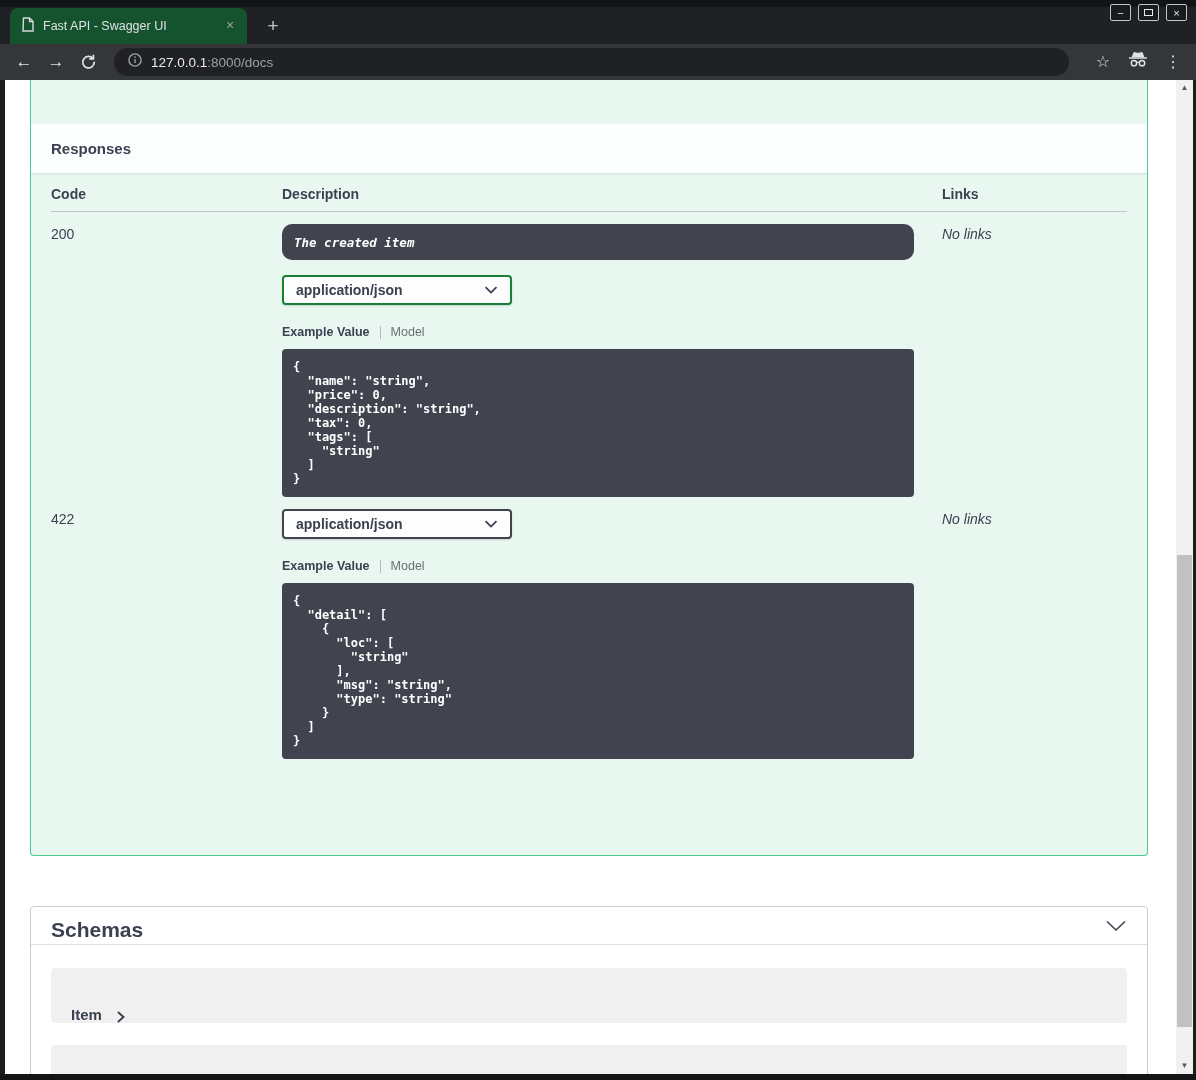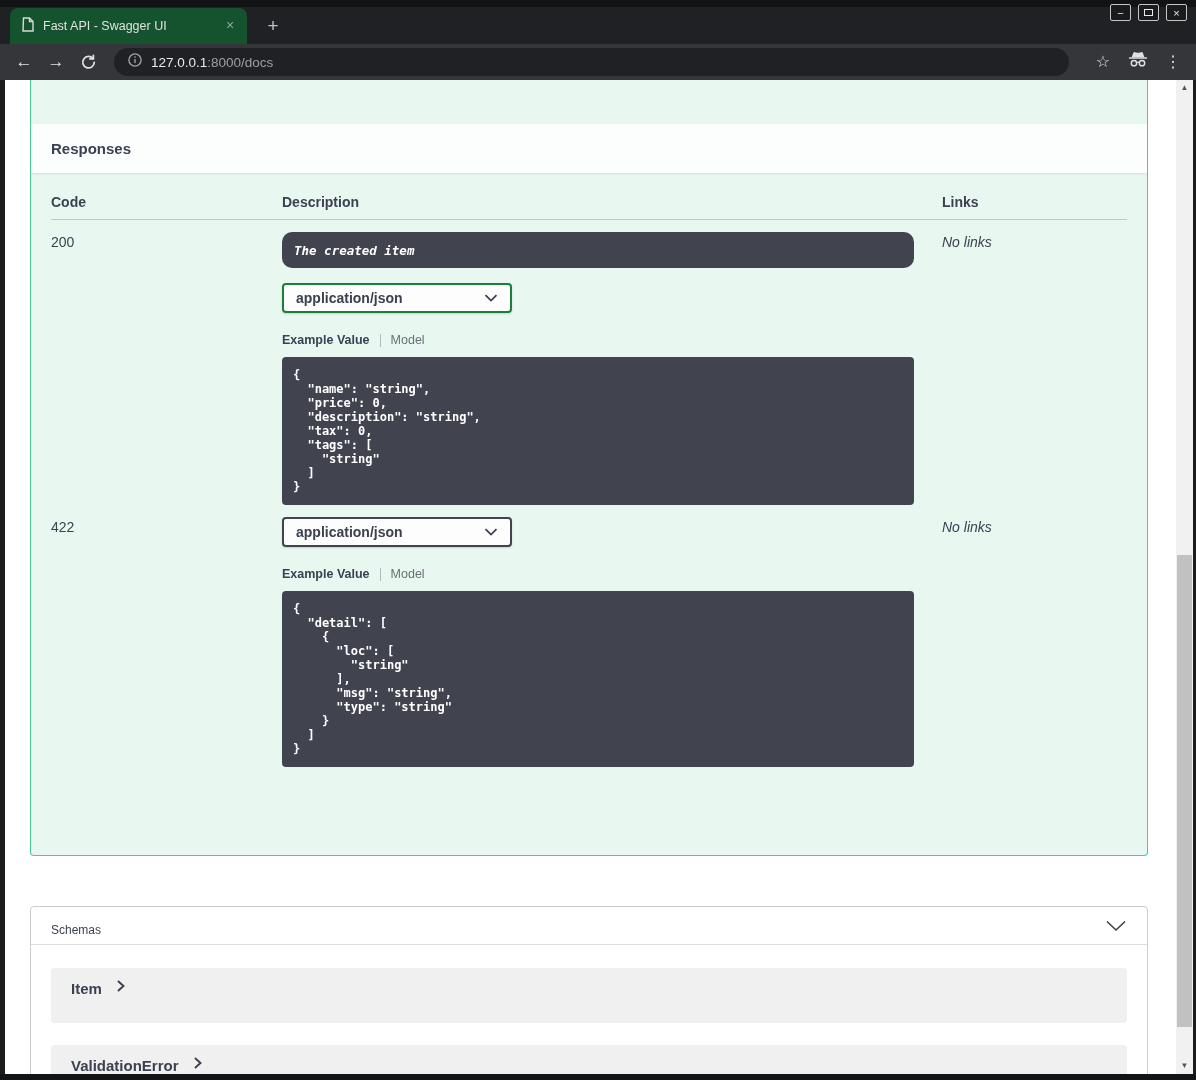--- a/index.html
+++ b/index.html
@@ -42,21 +42,21 @@
           overflow:hidden; color:#3b4151; }
 
   
   .opblock { position:absolute; left:30px; top:0; width:1118px; height:776px;
              background:#e9f7f1; border:1px solid #49cc90; border-top:none;
              border-radius:0 0 4px 4px; overflow:hidden; }
   .section-header { margin-top:44px; height:49px; background:rgba(255,255,255,.85);
                     box-shadow:0 1px 2px rgba(0,0,0,.10); display:flex; align-items:center;
                     padding:0 20px; }
   .section-title { font-size:15px; font-weight:bold; color:#3b4151; }
-  .resp-table { padding:8px 20px; }
+  .resp-table { padding:0 20px; }
   .resp-grid { display:grid; grid-template-columns:231px 660px 1fr; }
   .resp-head { padding:13px 0 9px 0; font-size:14px; font-weight:bold; color:#3b4151;
                border-bottom:1px solid rgba(59,65,81,.25); }
   .resp-row { padding-top:12px; }
   .code-cell { font-size:14px; color:#3b4151; padding-top:2px; }
   .links-cell { font-size:14px; font-style:italic; color:#3b4151; padding-top:2px; }
 
   .desc-box { width:632px; height:36px; background:#41444e; border-radius:10px; color:#fff;
               display:flex; align-items:center; padding:0 12px; margin-bottom:15px;
               font-family:"DejaVu Sans Mono", monospace; font-size:12.5px; font-style:italic;
@@ -77,24 +77,24 @@
                   padding:11px 10px 11px 11px; color:#fff; white-space:pre;
                   font-family:"DejaVu Sans Mono", monospace; font-size:12px; line-height:14px;
                   font-weight:bold; }
   .row-422 pre.codeblock { margin-bottom:16px; }
 
   
   .schemas { position:absolute; left:30px; top:826px; width:1118px; height:300px;
              background:#fff; border:1px solid #c9ccd1; border-radius:4px; }
   .schemas-header { height:38px; display:flex; align-items:center; justify-content:space-between;
                     padding:0 20px; border-bottom:1px solid #dcdee1; }
-  .schemas-title { font-size:12px; font-weight:normal; color:#3b4151;margin-top:8px; }
+  .schemas-title { font-size:21px; font-weight:bold; color:#3b4151;margin-top:8px; }
   .models { padding:23px 20px; }
   .model-card { height:55px; background:#f0f0f0; border-radius:4px; display:flex;
-                align-items:flex-start; padding:12px 20px; margin-bottom:22px; }
+                align-items:flex-end; padding:0 20px; margin-bottom:22px; }
   .model-name { font-size:15px; font-weight:bold; color:#3b4151; margin-right:15px; }
 
   
   .scrollbar { position:absolute; top:80px; left:1176px; width:17px; height:994px;
                background:#f1f1f1; }
   .scroll-arrow { position:absolute; left:0; width:17px; height:16px; color:#55585c;
                   font-size:8px; line-height:16px; text-align:center; }
   .scroll-arrow.up { top:0; }
   .scroll-arrow.down { bottom:0; }
   .scroll-thumb { position:absolute; left:1px; top:475px; width:15px; height:472px;

